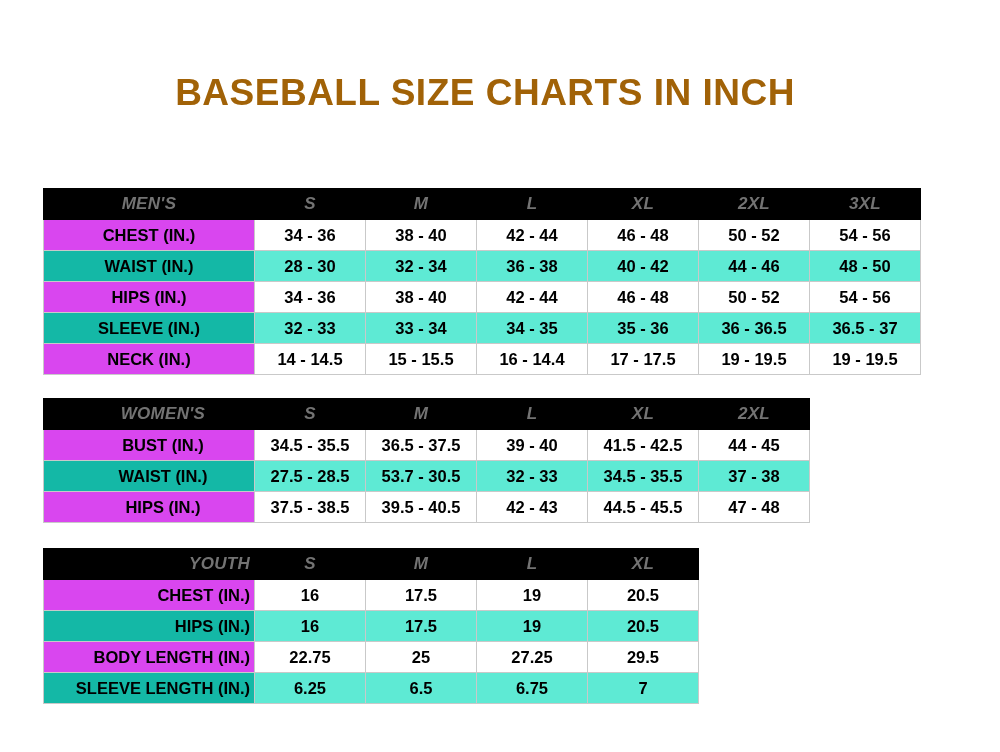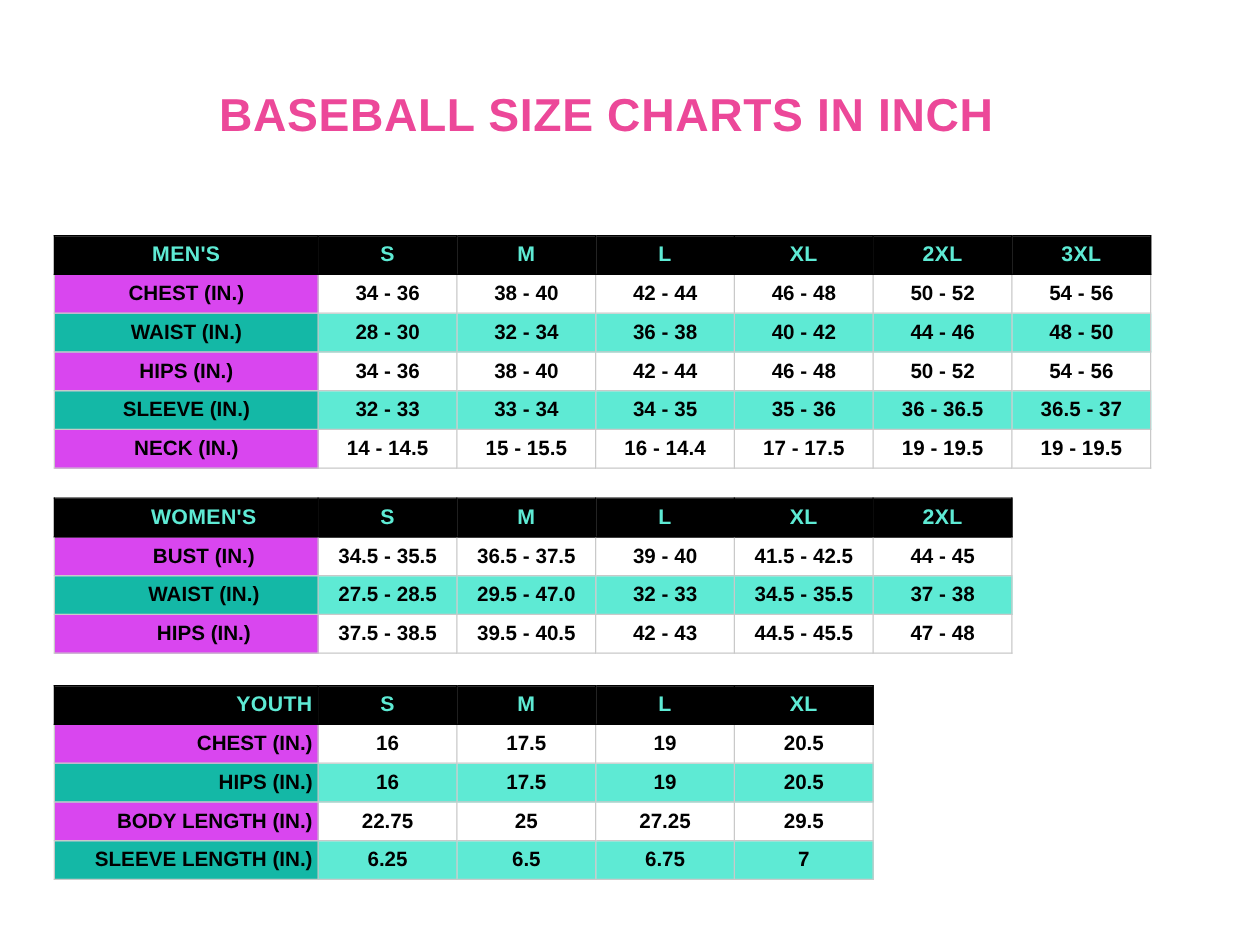--- a/index.html
+++ b/index.html
@@ -22,21 +22,21 @@
   }
   .page-title {
     position: absolute;
     top: 72px;
     left: 0;
     width: 970px;
     text-align: center;
     font-size: 37px;
     font-weight: bold;
     letter-spacing: 0.5px;
-    color: #ec4899;
+    color: #a16207;
   }
   .chart-block {
     position: absolute;
     left: 43px;
   }
   #men-block { top: 188px; }
   #women-block { top: 398px; }
   #youth-block { top: 548px; }
 
   table.size-table {
@@ -49,24 +49,25 @@
   table.size-table th {
     border: 1px solid #c9c9c9;
     text-align: center;
     height: 31px;
     padding: 0 4px;
     box-sizing: border-box;
     white-space: nowrap;
   }
   table.size-table thead th {
     background: #000000;
-    color: #5eead4;
+    color: #737373;
     border: 1px solid #000000;
     font-size: 17px;
     letter-spacing: 0.3px;
+    font-style: italic;
   }
   table.size-table thead th.row-label-head {
     text-align: center;
   }
   table.size-table tbody td.row-label {
     text-align: center;
     font-weight: bold;
     background: #d946ef;
   }
   table.size-table tbody tr.alt td {
@@ -170,21 +171,21 @@
           <td class="c0 row-label">BUST (IN.)</td>
           <td class="cx">34.5 - 35.5</td>
           <td class="cx">36.5 - 37.5</td>
           <td class="cx">39 - 40</td>
           <td class="cx">41.5 - 42.5</td>
           <td class="cx">44 - 45</td>
         </tr>
         <tr class="alt">
           <td class="c0 row-label">WAIST (IN.)</td>
           <td class="cx">27.5 - 28.5</td>
-          <td class="cx">29.5 - 47.0</td>
+          <td class="cx">53.7 - 30.5</td>
           <td class="cx">32 - 33</td>
           <td class="cx">34.5 - 35.5</td>
           <td class="cx">37 - 38</td>
         </tr>
         <tr>
           <td class="c0 row-label">HIPS (IN.)</td>
           <td class="cx">37.5 - 38.5</td>
           <td class="cx">39.5 - 40.5</td>
           <td class="cx">42 - 43</td>
           <td class="cx">44.5 - 45.5</td>

